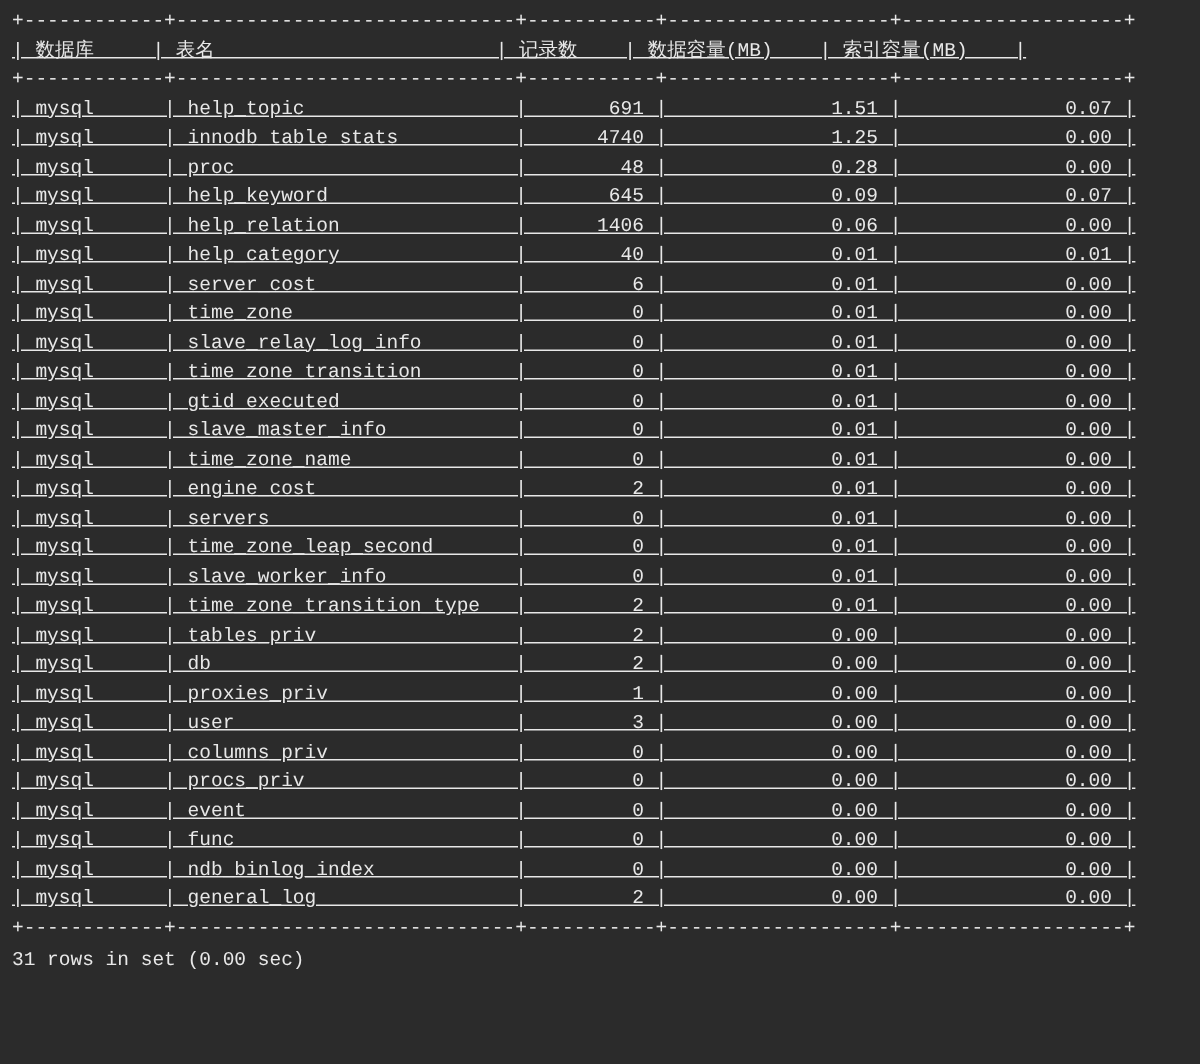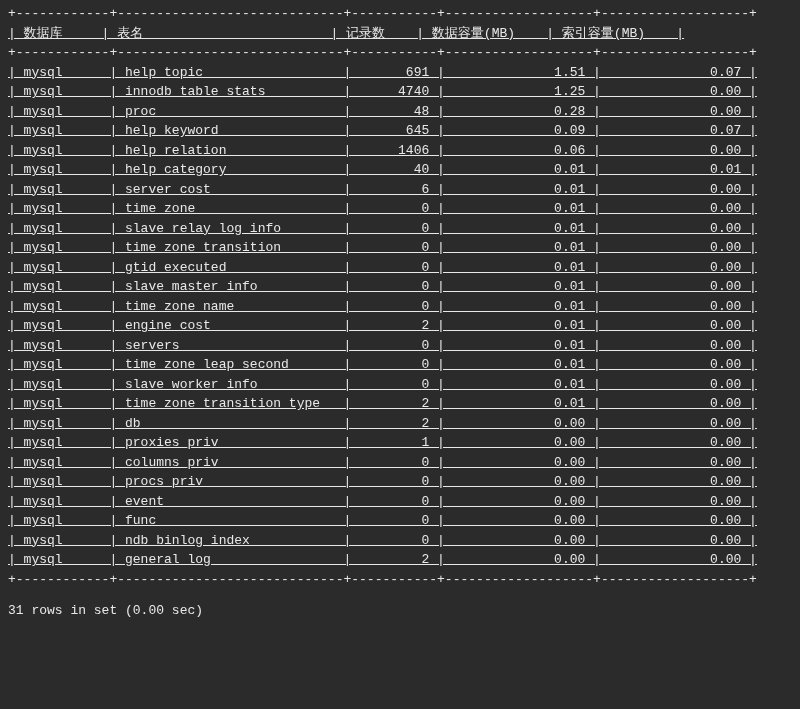--- a/index.html
+++ b/index.html
@@ -19,21 +19,21 @@
     .row {
       white-space: pre;
       font-variant-numeric: tabular-nums;
       text-decoration: underline;
     }
     .divider {
       white-space: pre;
       color: #e8e8e8;
     }
     .status {
-      margin-top: 12px;
+      margin-top: 2px;
       white-space: pre;
     }
   </style>
 </head>
 <body>
 
 <div id="terminal">
     <div class="divider">+------------+-----------------------------+-----------+-------------------+-------------------+</div>
     <div class="row header">| 数据库     | 表名                        | 记录数    | 数据容量(MB)    | 索引容量(MB)    |</div>
     <div class="divider">+------------+-----------------------------+-----------+-------------------+-------------------+</div>
@@ -48,22 +48,24 @@
     <div class="row">| mysql      | slave_relay_log_info        |         0 |              0.01 |              0.00 |</div>
     <div class="row">| mysql      | time_zone_transition        |         0 |              0.01 |              0.00 |</div>
     <div class="row">| mysql      | gtid_executed               |         0 |              0.01 |              0.00 |</div>
     <div class="row">| mysql      | slave_master_info           |         0 |              0.01 |              0.00 |</div>
     <div class="row">| mysql      | time_zone_name              |         0 |              0.01 |              0.00 |</div>
     <div class="row">| mysql      | engine_cost                 |         2 |              0.01 |              0.00 |</div>
     <div class="row">| mysql      | servers                     |         0 |              0.01 |              0.00 |</div>
     <div class="row">| mysql      | time_zone_leap_second       |         0 |              0.01 |              0.00 |</div>
     <div class="row">| mysql      | slave_worker_info           |         0 |              0.01 |              0.00 |</div>
     <div class="row">| mysql      | time_zone_transition_type   |         2 |              0.01 |              0.00 |</div>
+    <div class="row">| mysql      | tables_priv                 |         2 |              0.00 |              0.00 |</div>
     <div class="row">| mysql      | db                          |         2 |              0.00 |              0.00 |</div>
     <div class="row">| mysql      | proxies_priv                |         1 |              0.00 |              0.00 |</div>
+    <div class="row">| mysql      | user                        |         3 |              0.00 |              0.00 |</div>
     <div class="row">| mysql      | columns_priv                |         0 |              0.00 |              0.00 |</div>
     <div class="row">| mysql      | procs_priv                  |         0 |              0.00 |              0.00 |</div>
     <div class="row">| mysql      | event                       |         0 |              0.00 |              0.00 |</div>
     <div class="row">| mysql      | func                        |         0 |              0.00 |              0.00 |</div>
     <div class="row">| mysql      | ndb_binlog_index            |         0 |              0.00 |              0.00 |</div>
     <div class="row">| mysql      | general_log                 |         2 |              0.00 |              0.00 |</div>
     <div class="divider">+------------+-----------------------------+-----------+-------------------+-------------------+</div>
     <div class="status">31 rows in set (0.00 sec)</div>
   </div>
 

